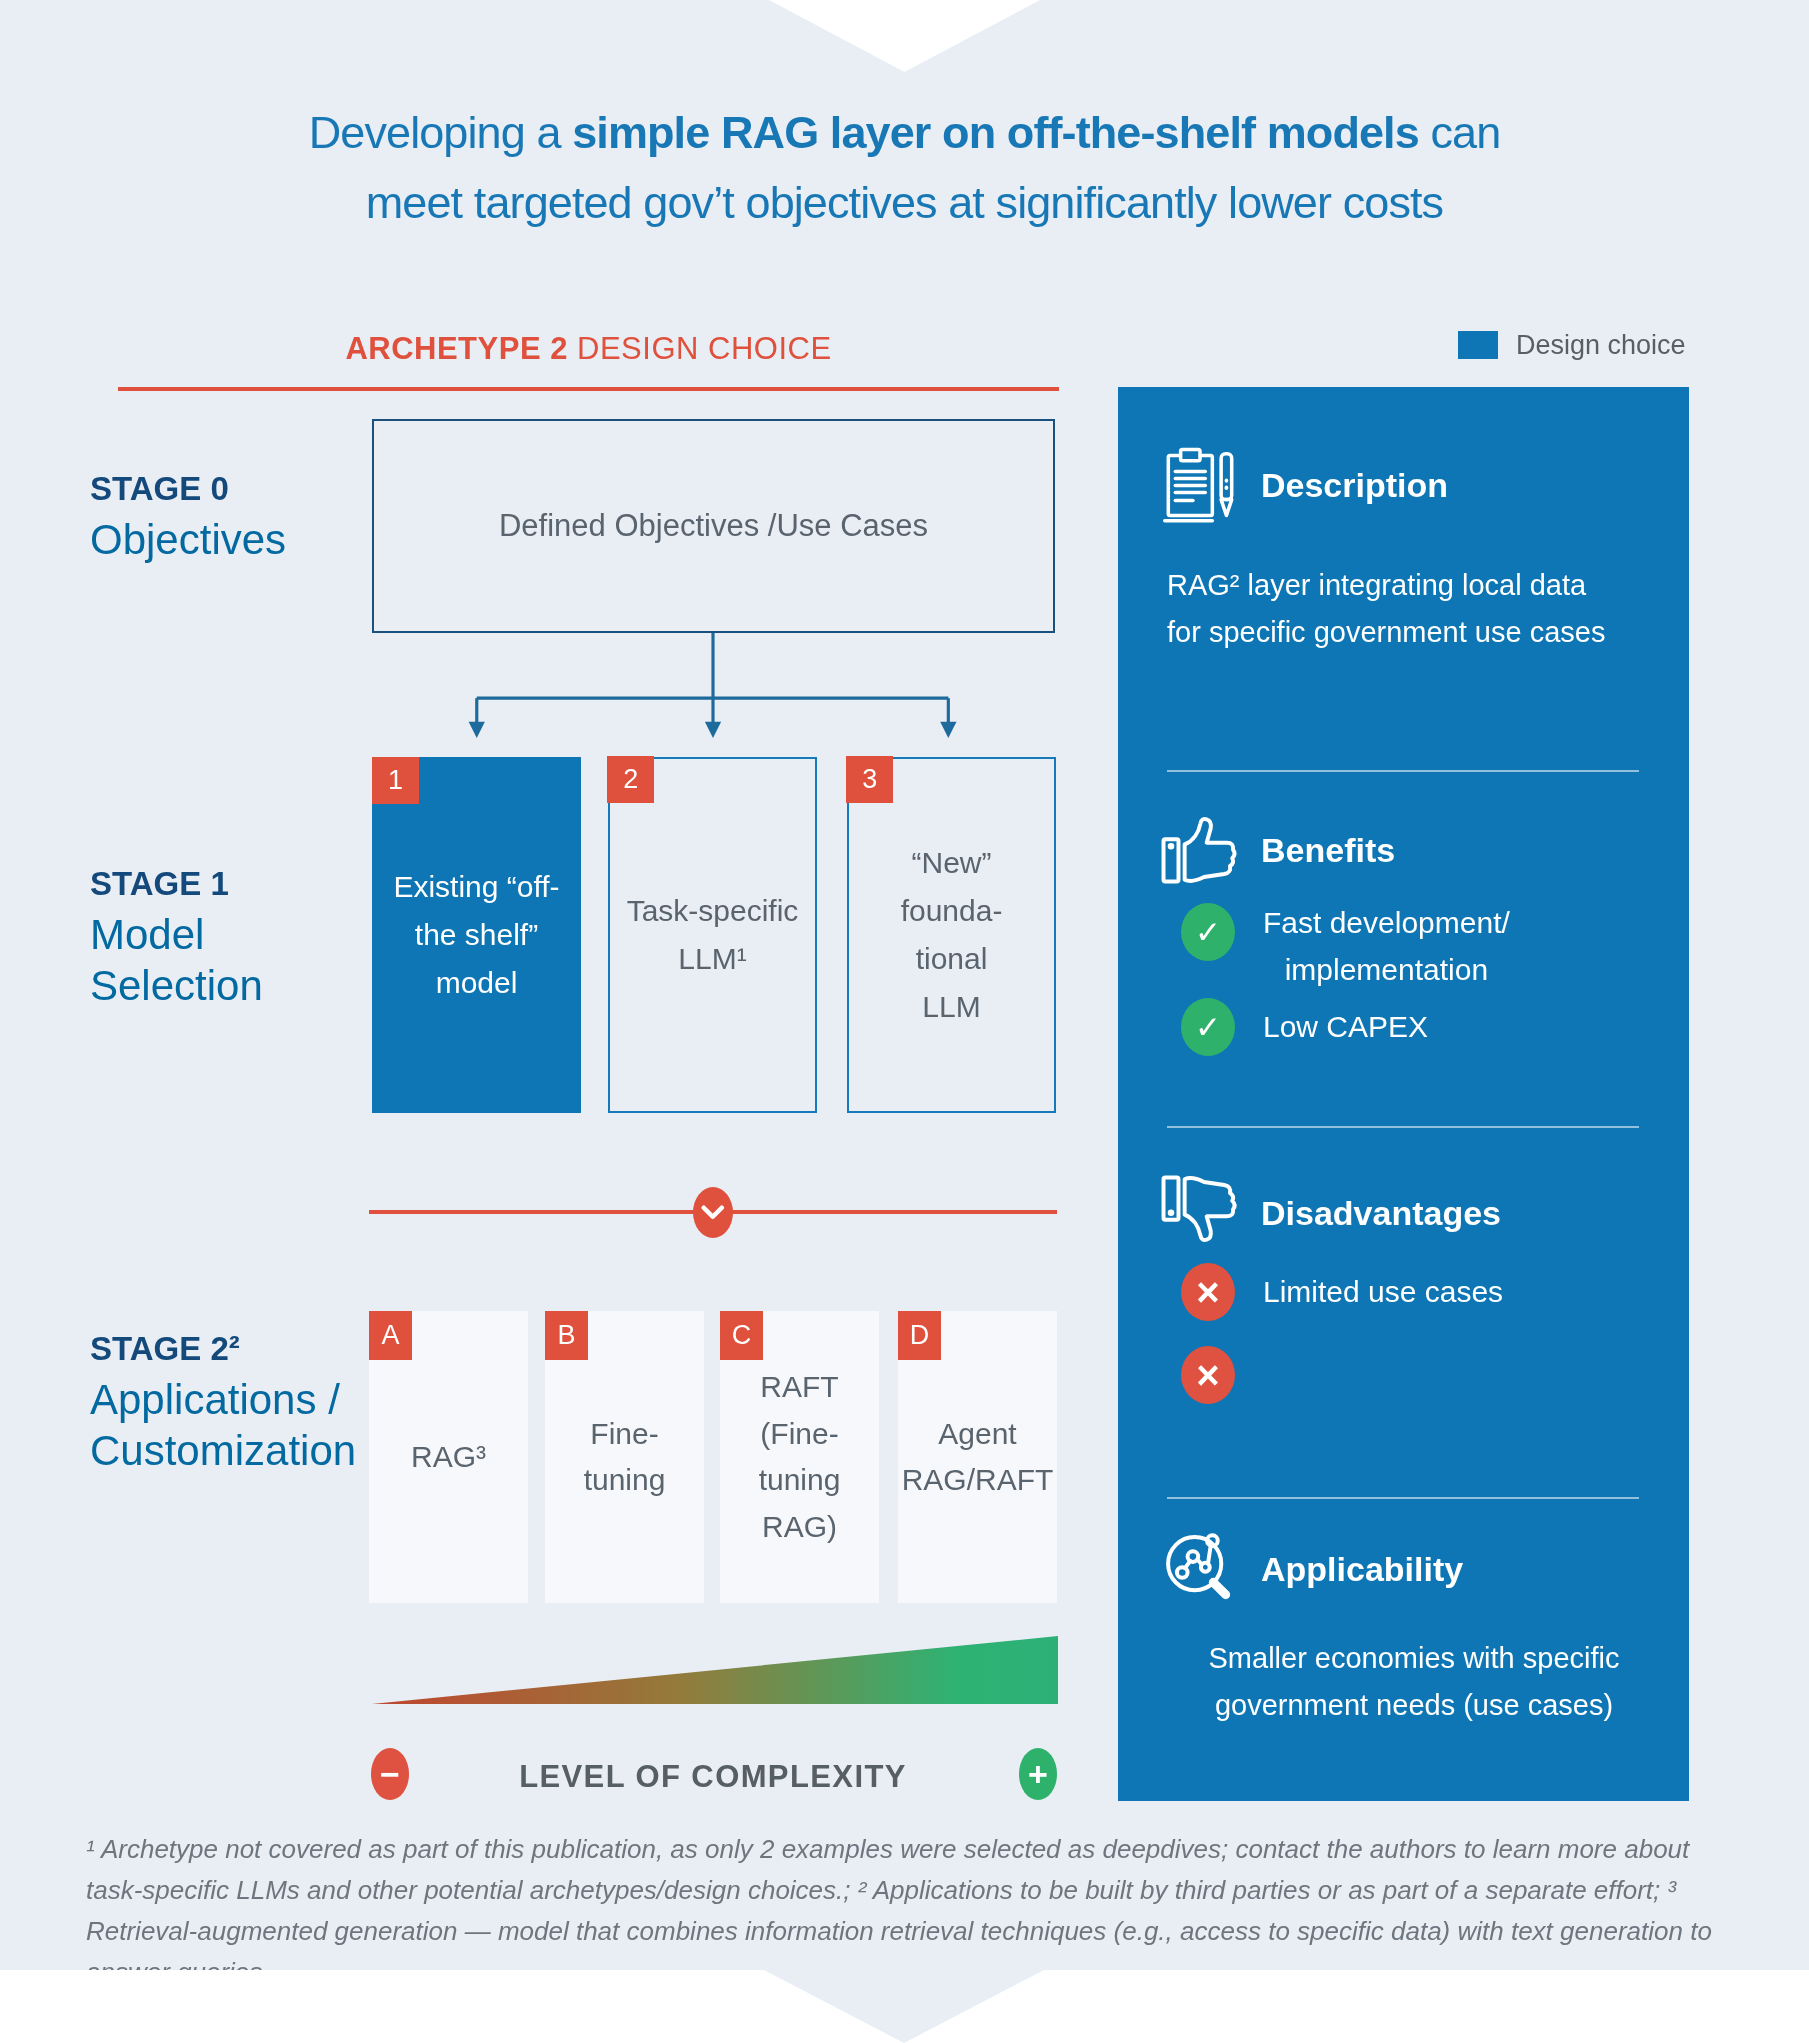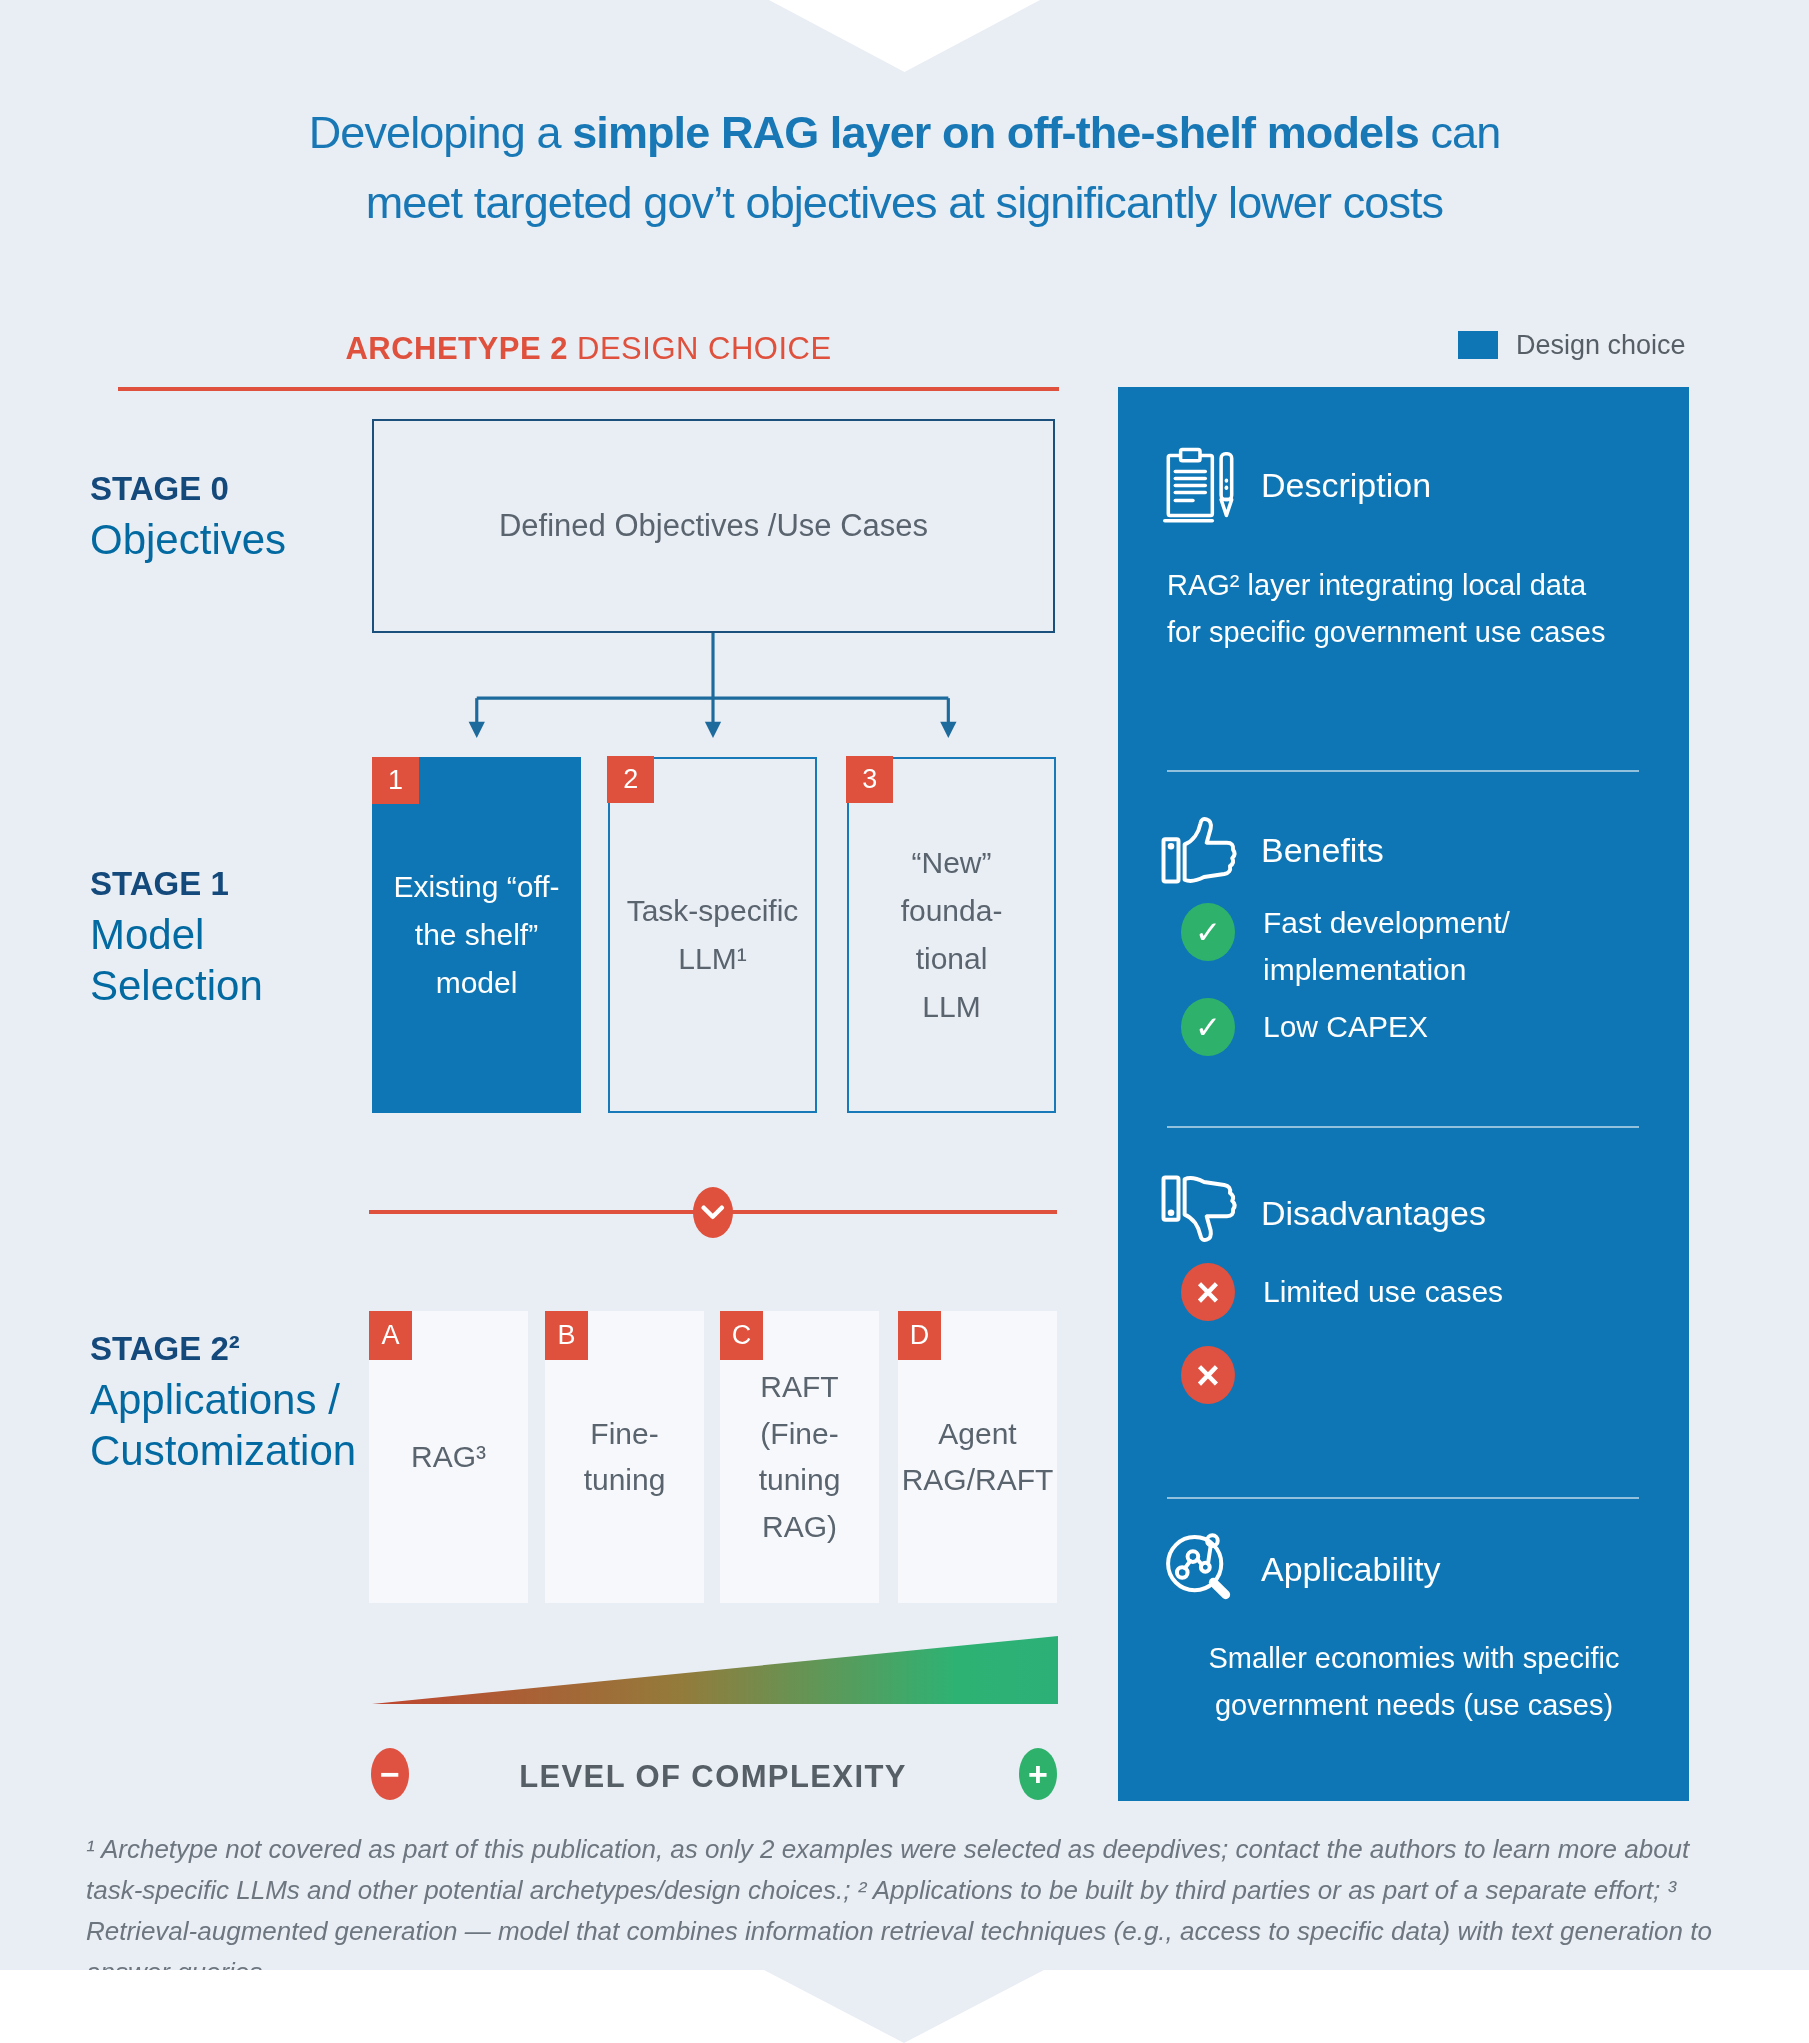--- a/index.html
+++ b/index.html
@@ -69,28 +69,28 @@
   .plus{left:1019px;top:1748px;background:#2eb26b;}
   .cx-label{left:369px;top:1759px;width:688px;text-align:center;color:#575f66;
     font-size:31px;font-weight:700;letter-spacing:1.4px;}
 
   
   .footnote{left:86px;top:1829px;width:1637px;color:#6d767f;font-size:26px;
     font-style:italic;line-height:1.58;}
 
   
   .panel{left:1118px;top:387px;width:571px;height:1414px;background:#0e76b4;}
-  .p-head{position:absolute;color:#ffffff;font-size:34px;font-weight:400;line-height:43px;}
+  .p-head{position:absolute;color:#ffffff;font-size:34px;font-weight:700;line-height:43px;}
   .p-body{position:absolute;color:#ffffff;font-size:29px;line-height:1.62;}
   .p-div{position:absolute;left:49px;width:472px;height:1.8px;background:rgba(255,255,255,.55);}
   .bullet{position:absolute;width:54px;height:58px;border-radius:50%;color:#fff;
     display:flex;align-items:center;justify-content:center;}
   .bullet.good{background:#2eb26b;font-size:31px;font-weight:700;}
   .bullet.bad{background:#df5140;font-size:40px;font-weight:700;line-height:54px;}
-  .p-item{position:absolute;color:#ffffff;font-size:30px;line-height:47px;}
+  .p-item{position:absolute;color:#ffffff;font-size:30px;line-height:47px;text-align:center;}
 </style>
 </head>
 <body>
 
 <div id="canvas">
 
   <div class="abs top-notch"></div>
 
   <div class="abs title">
     <div><span>Developing a </span><b>simple RAG layer on off-the-shelf models</b><span> can</span></div>

